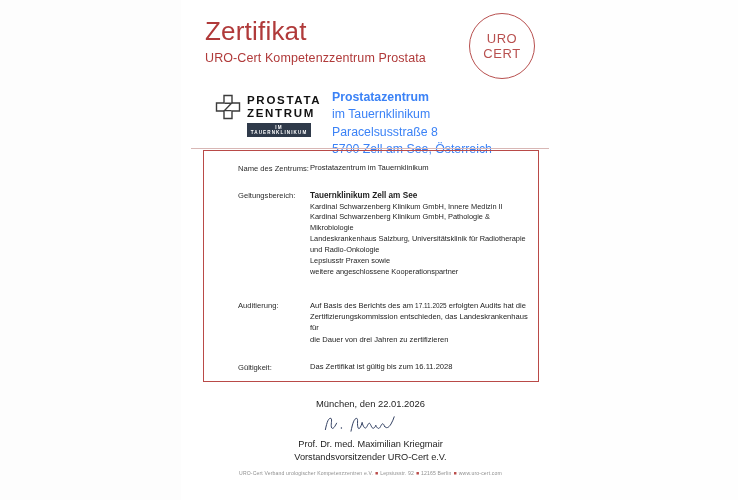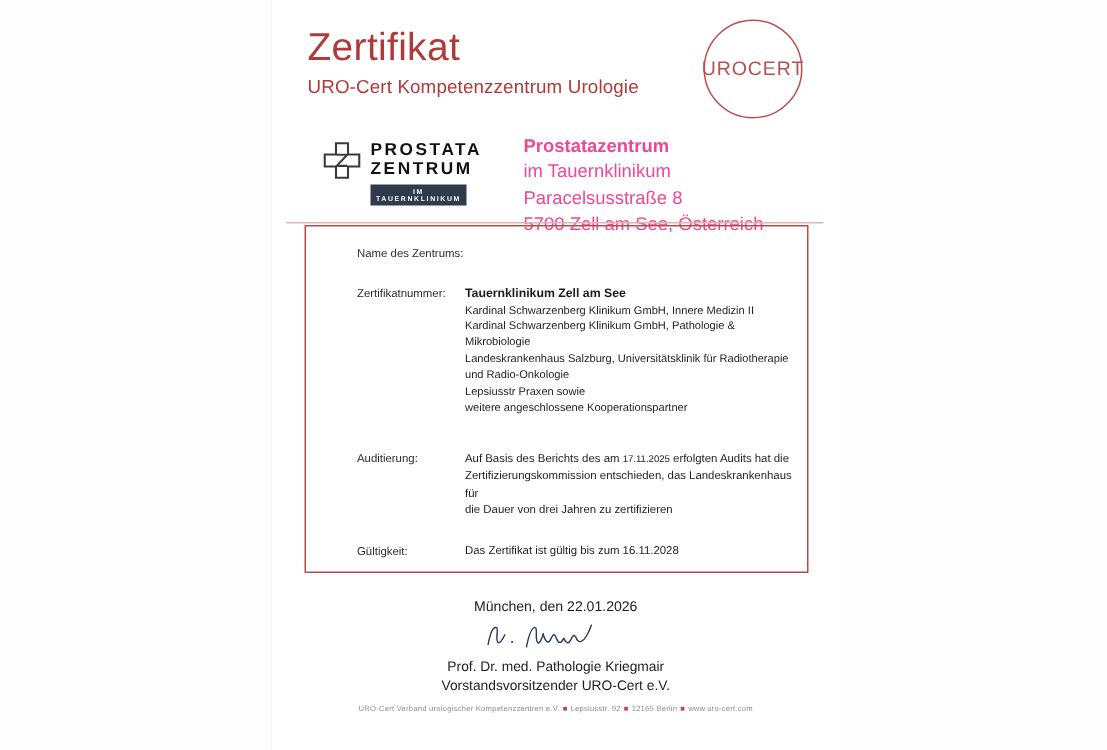--- a/index.html
+++ b/index.html
@@ -65,21 +65,21 @@
   }
 
   
   .seal {
     position: absolute;
     left: 288px; top: 13px;
     width: 64px; height: 64px;
     border: 1.4px solid #b8504f;
     border-radius: 50%;
     display: flex;
-    flex-direction: row;
+    flex-direction: column;
     align-items: center;
     justify-content: center;
     color: #b8504f;
     font-size: 13px;
     line-height: 1.18;
     letter-spacing: 0.6px;
   }
 
   
   .logo-block {
@@ -109,24 +109,24 @@
     color: #ffffff;
     font-size: 4.6px;
     letter-spacing: 1.1px;
     font-weight: 700;
     text-align: center;
     padding: 2px 3px;
     width: 58px;
   }
   .address {
     position: absolute;
-    left: 168px; top: 89px;
+    left: 151px; top: 89px;
     font-size: 12.3px;
     line-height: 1.42;
-    color: #ec4899;
+    color: #3b82f6;
   }
   .address .line1 { font-weight: 700; }
 
   .rule {
     position: absolute;
     left: 10px; top: 148px;
     width: 358px;
     height: 1px;
     background: #d8b7b5;
   }
@@ -220,21 +220,21 @@
 
 <div class="scan">
 
   <div class="gutter-left"></div>
   <div class="gutter-right"></div>
 
   <div class="sheet">
 
     <div class="header">
       <h1 class="cert-title">Zertifikat</h1>
-      <p class="cert-subtitle">URO-Cert Kompetenzzentrum Urologie</p>
+      <p class="cert-subtitle">URO-Cert Kompetenzzentrum Prostata</p>
     </div>
 
     <div class="seal">
       <span>URO</span>
       <span>CERT</span>
     </div>
 
     <div class="logo-block">
       <div class="logo-row">
         <span class="logo-mark">
@@ -259,24 +259,25 @@
     </div>
 
     <div class="rule"></div>
 
     <div class="databox"></div>
 
     <div class="fields">
 
       <div class="field gap-lg">
         <div class="field-label">Name des Zentrums:</div>
+        <div class="field-value">Prostatazentrum im Tauernklinikum</div>
       </div>
 
       <div class="field gap-xl">
-        <div class="field-label">Zertifikatnummer:</div>
+        <div class="field-label">Geltungsbereich:</div>
         <div class="field-value">
           <span class="strong">Tauernklinikum Zell am See</span>
           <span class="sub">Kardinal Schwarzenberg Klinikum GmbH, Innere Medizin II</span>
           <span class="sub">Kardinal Schwarzenberg Klinikum GmbH, Pathologie &amp; Mikrobiologie</span>
           <span class="sub">Landeskrankenhaus Salzburg, Universitätsklinik für Radiotherapie</span>
           <span class="sub">und Radio-Onkologie</span>
           <span class="sub">Lepsiusstr Praxen sowie</span>
           <span class="sub">weitere angeschlossene Kooperationspartner</span>
         </div>
       </div>
@@ -305,21 +306,21 @@
           <g fill="none" stroke="#2b3a5c" stroke-width="1.2" stroke-linecap="round">
             <path d="M18 22 C20 12, 22 7, 25 8 C27 9, 24 17, 26 20 C27.5 22, 30 18, 32 14"></path>
             <circle cx="38" cy="20" r="0.9" fill="#2b3a5c" stroke="none"></circle>
             <path d="M50 24 C52 14, 54 8, 57 8 C59.5 8, 57 16, 59 20 C60.5 23, 63 17, 64 13"></path>
             <path d="M64 14 C66 20, 68 22, 70 18 C72 14, 73 12, 75 17 C77 22, 79 21, 81 17"></path>
             <path d="M81 17 C83 21, 85 22, 87 18 C89 14, 90 13, 92 18"></path>
             <path d="M92 18 C94 21, 97 20, 100 15 C102 11.5, 103 9, 104 6"></path>
           </g>
         </svg>
       </div>
-      <div class="sig-name">Prof. Dr. med. Pathologie Kriegmair</div>
+      <div class="sig-name">Prof. Dr. med. Maximilian Kriegmair</div>
       <div class="sig-name">Vorstandsvorsitzender URO-Cert e.V.</div>
     </div>
 
     <div class="footer">
       <span>URO-Cert Verband urologischer Kompetenzzentren e.V.</span><span class="sep">■</span><span>Lepsiusstr. 92</span><span class="sep">■</span><span>12165 Berlin</span><span class="sep">■</span><span>www.uro-cert.com</span>
     </div>
 
   </div>
 </div>
 

